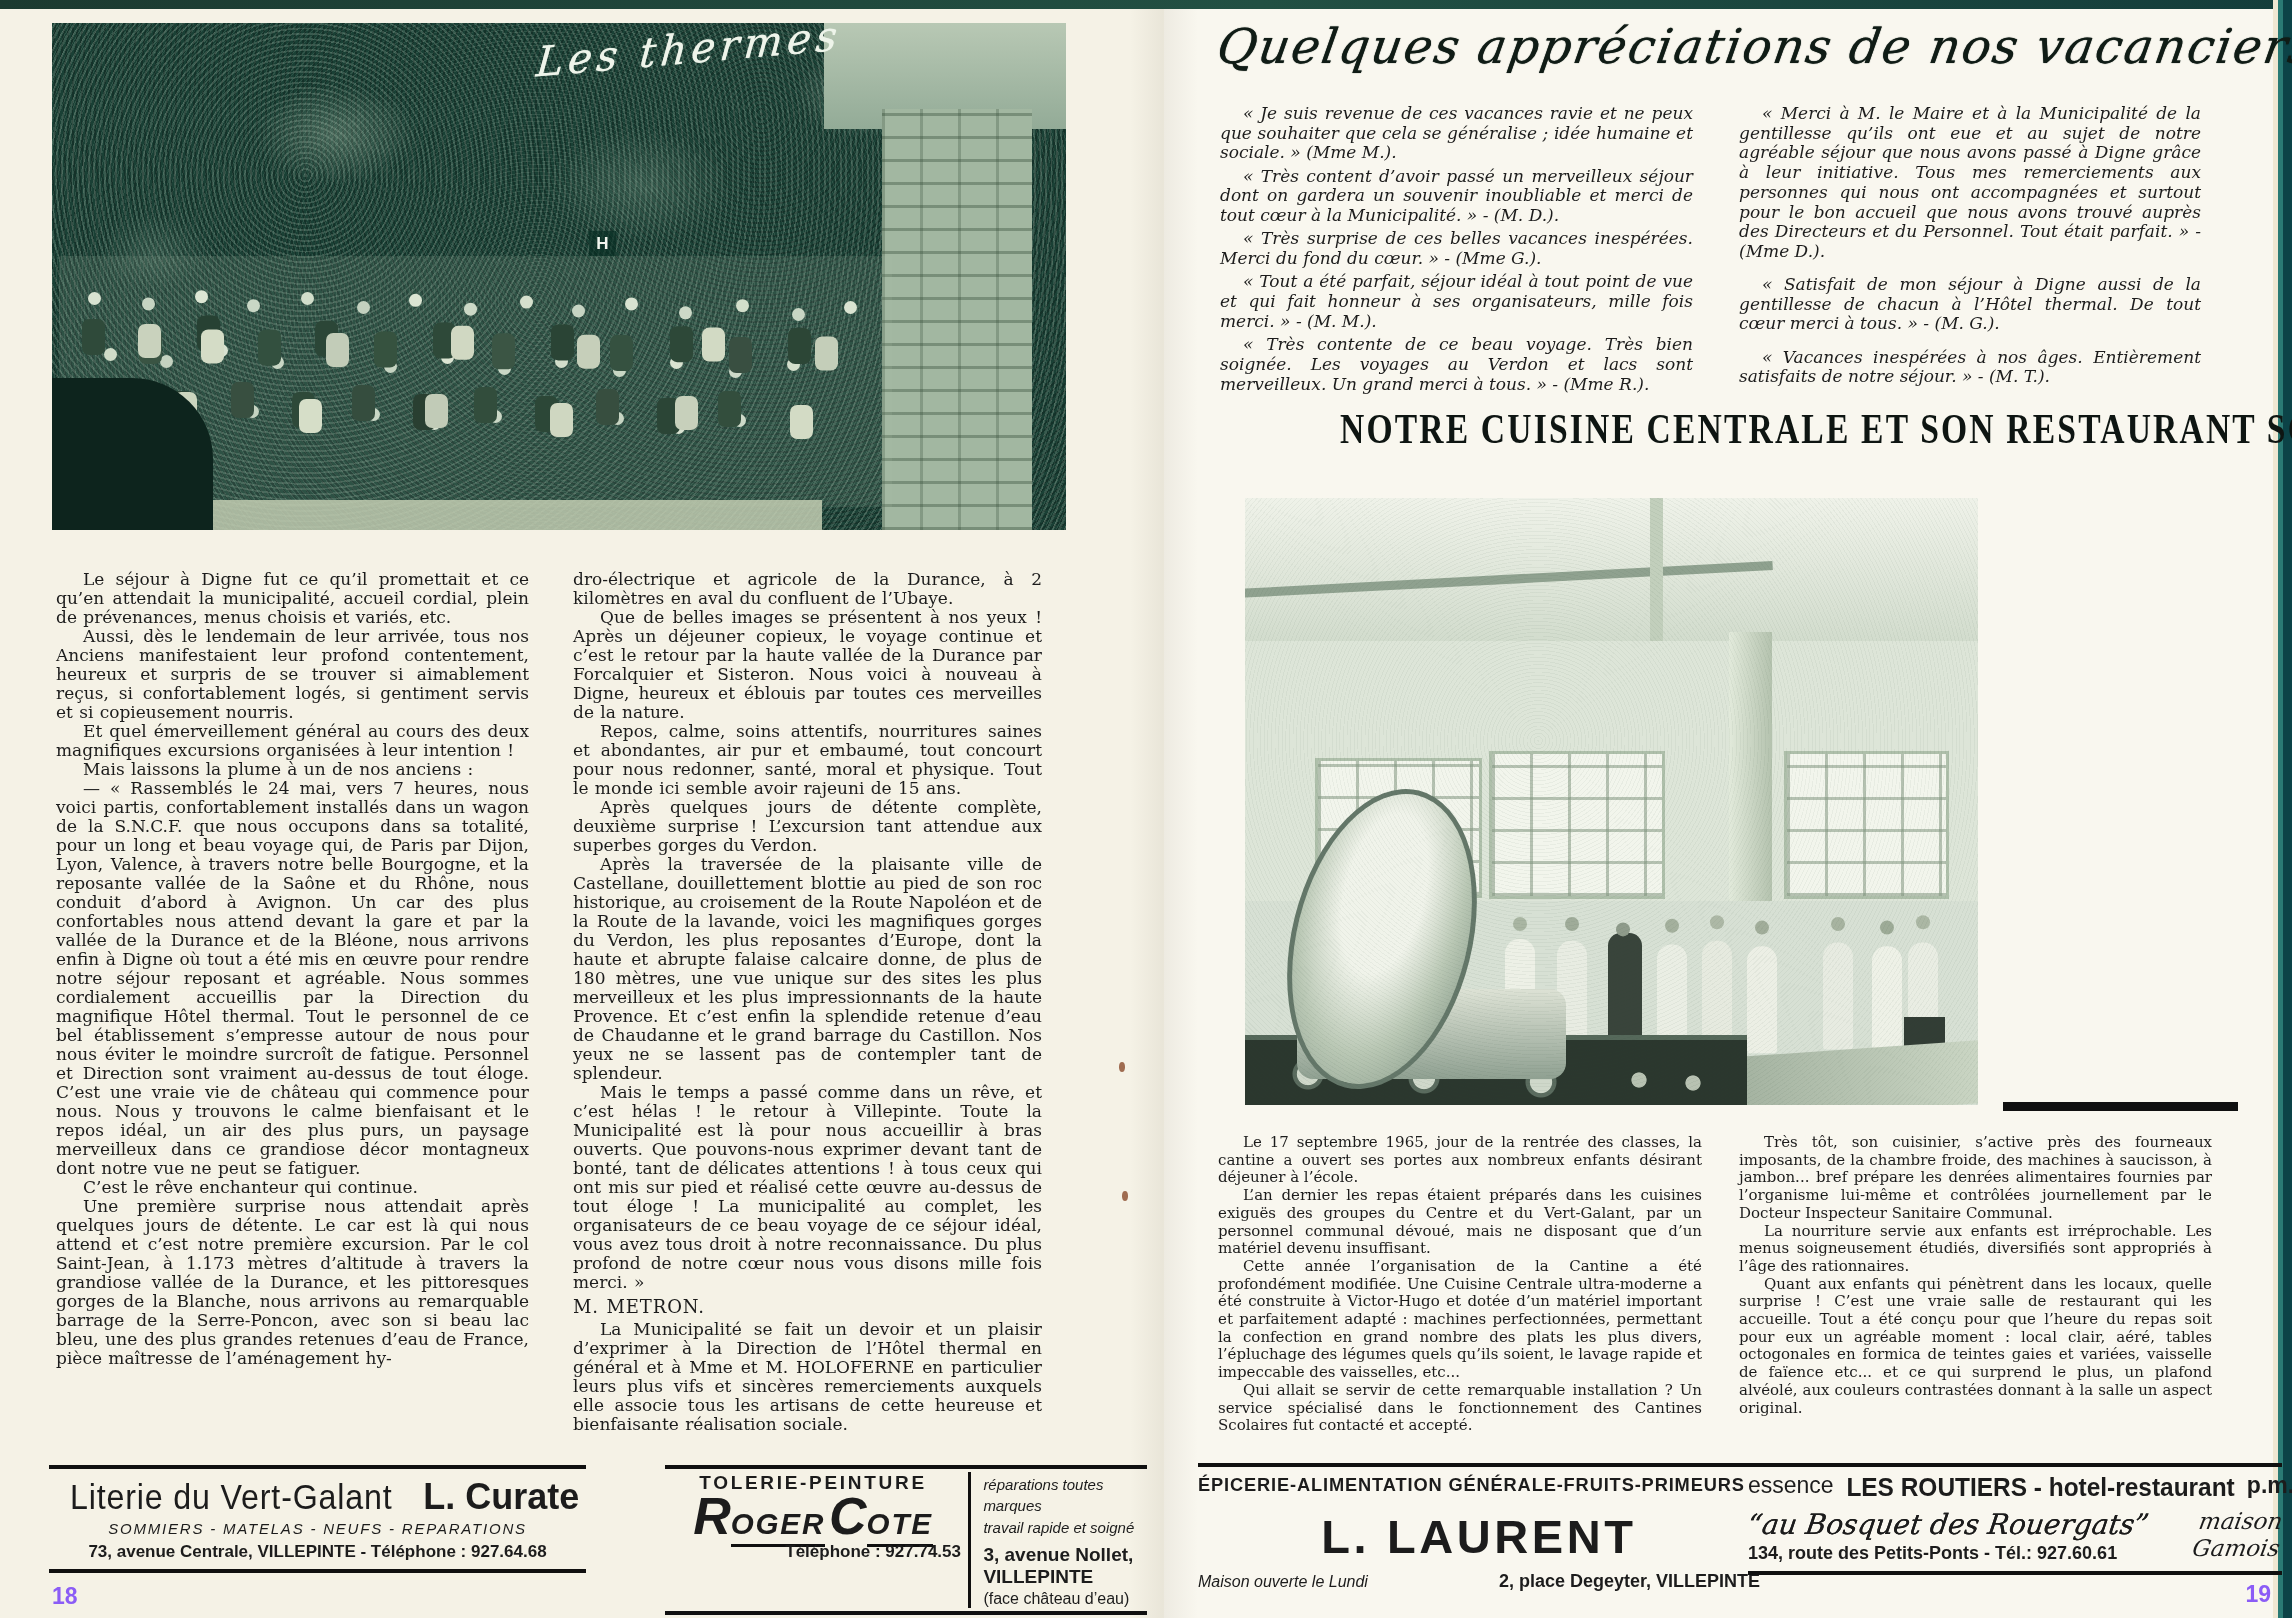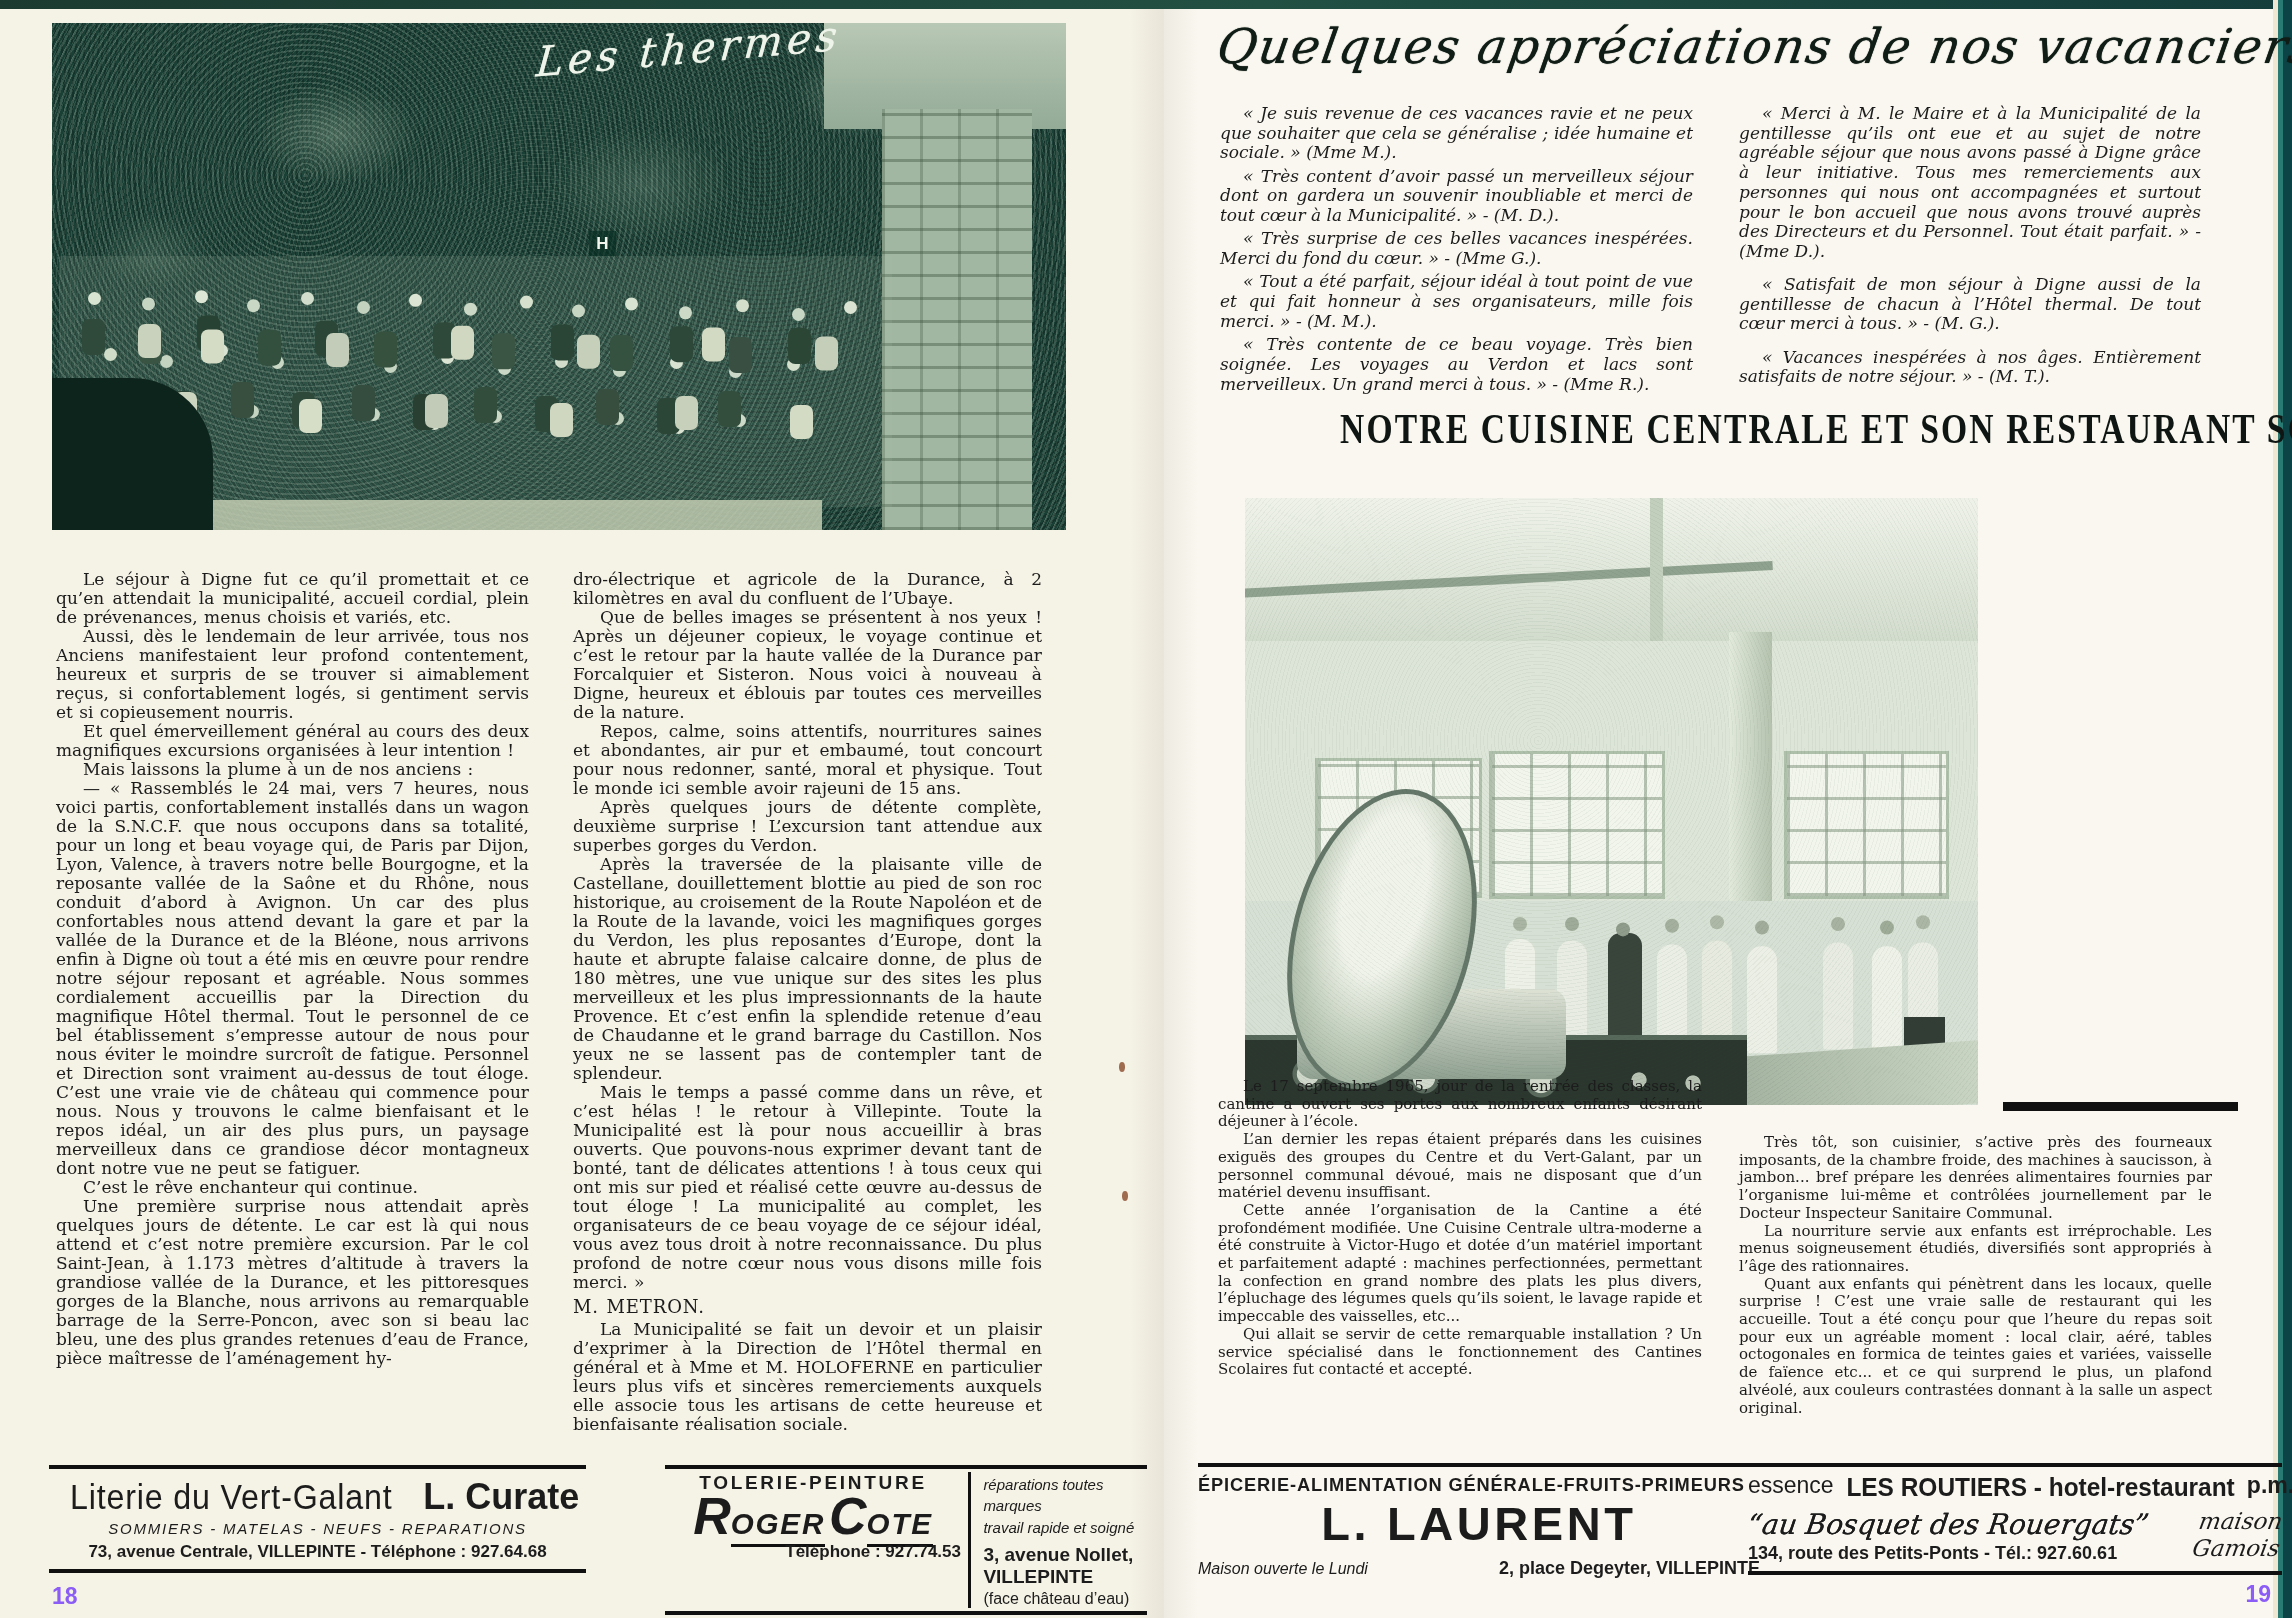--- a/index.html
+++ b/index.html
@@ -129,27 +129,27 @@
       radial-gradient(circle at 179px 43px,#cfd8ca 0 10.7px,#5a6b5e 11.6px 15px,transparent 16px),
       radial-gradient(circle at 296px 47px,#cfd8ca 0 10.7px,#5a6b5e 11.6px 15px,transparent 16px),
       radial-gradient(circle at 394px 45px,#b8c2b2 0 7.2px,transparent 8px),
       radial-gradient(circle at 448px 48px,#b8c2b2 0 7.2px,transparent 8px);}
   .p2-pot{left:52px;top:491px;width:269px;height:90px;border-radius:16px;background:linear-gradient(#dde2d5,#8fa091);}
   .p2-lid{left:47px;top:288px;width:170px;height:296px;border-radius:50%;border:5.4px solid #647769;
     background:radial-gradient(ellipse at 45% 35%,#f0f3ea 0 30%,#b9c7b4 60%,#7d9181 100%);transform:rotate(14deg);}
   .divider-bar{left:2003px;top:1102px;width:235px;height:9px;background:#101010;}
   
   .art-right p{margin:0;text-indent:25px;text-align:justify;font-size:15px;line-height:17.7px;}
-  .col-r1{left:1218px;top:1078px;width:484px;}
+  .col-r1{left:1218px;top:1134px;width:484px;}
   .col-r2{left:1739px;top:1134px;width:473px;}
   
   .ad-laurent{left:1198px;top:1463px;width:562px;}
   .ad-laurent .cats{font-family:"Liberation Sans",sans-serif;font-weight:800;font-size:19px;letter-spacing:0.9px;
     text-align:justify;margin-top:7.2px;display:flex;justify-content:space-between;white-space:nowrap;transform:scaleX(.96);transform-origin:left;}
-  .ad-laurent .name{font-family:"Liberation Sans",sans-serif;font-weight:900;font-size:47px;text-align:center;letter-spacing:3.6px;margin-top:0;}
+  .ad-laurent .name{font-family:"Liberation Sans",sans-serif;font-weight:900;font-size:47px;text-align:center;letter-spacing:3.6px;margin-top:13px;}
   .ad-laurent .row{display:flex;justify-content:space-between;align-items:baseline;margin-top:7.2px;gap:16px;}
   .ad-laurent .open{font-family:"Liberation Sans",sans-serif;font-style:italic;font-size:16px;}
   .ad-laurent .addr{font-family:"Liberation Sans",sans-serif;font-weight:bold;font-size:18px;}
   .ad-routiers{left:1748px;top:1463px;width:534px;}
   .ad-routiers .row1{display:flex;justify-content:space-between;align-items:flex-start;margin-top:5.4px;white-space:nowrap;}
   .ad-routiers .lbl{font-family:"Liberation Sans",sans-serif;font-size:23px;}
   .ad-routiers .name{font-family:"Liberation Sans",sans-serif;font-weight:800;font-size:26px;letter-spacing:0px;transform:scaleX(.94);transform-origin:center;display:inline-block;}
   .ad-routiers .pmu{font-family:"Liberation Sans",sans-serif;font-weight:800;font-size:23px;}
   .ad-routiers .row2{display:flex;justify-content:space-between;align-items:flex-start;margin-top:5.4px;}
   .ad-routiers .scriptname{font-style:italic;font-size:28px;transform:skewX(-8deg);display:inline-block;white-space:nowrap;text-shadow:0 0 0.5px #111;}

